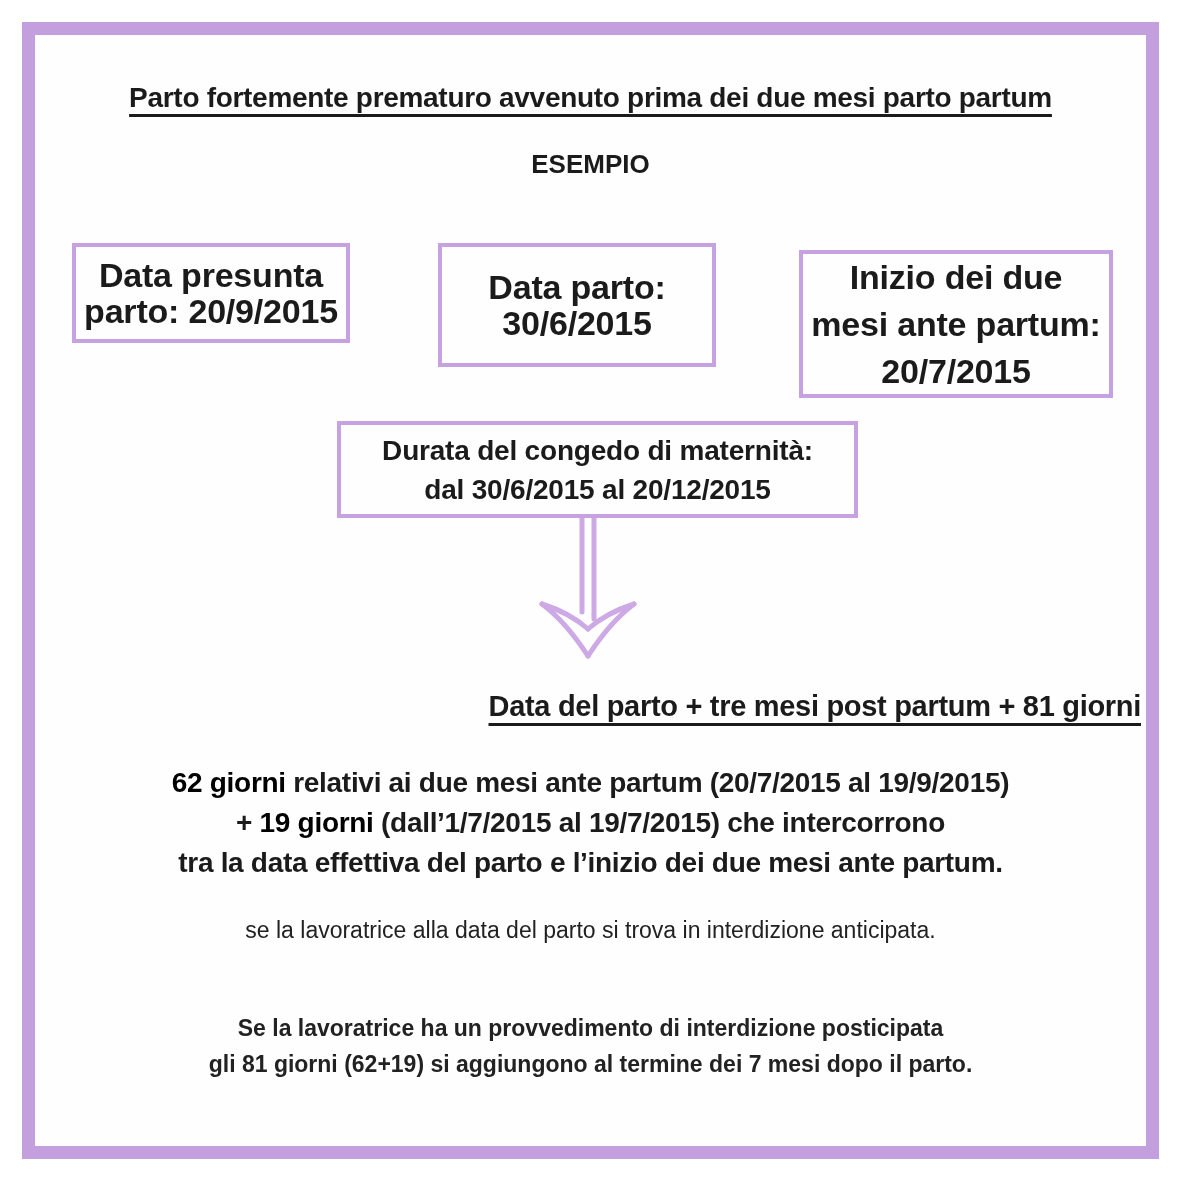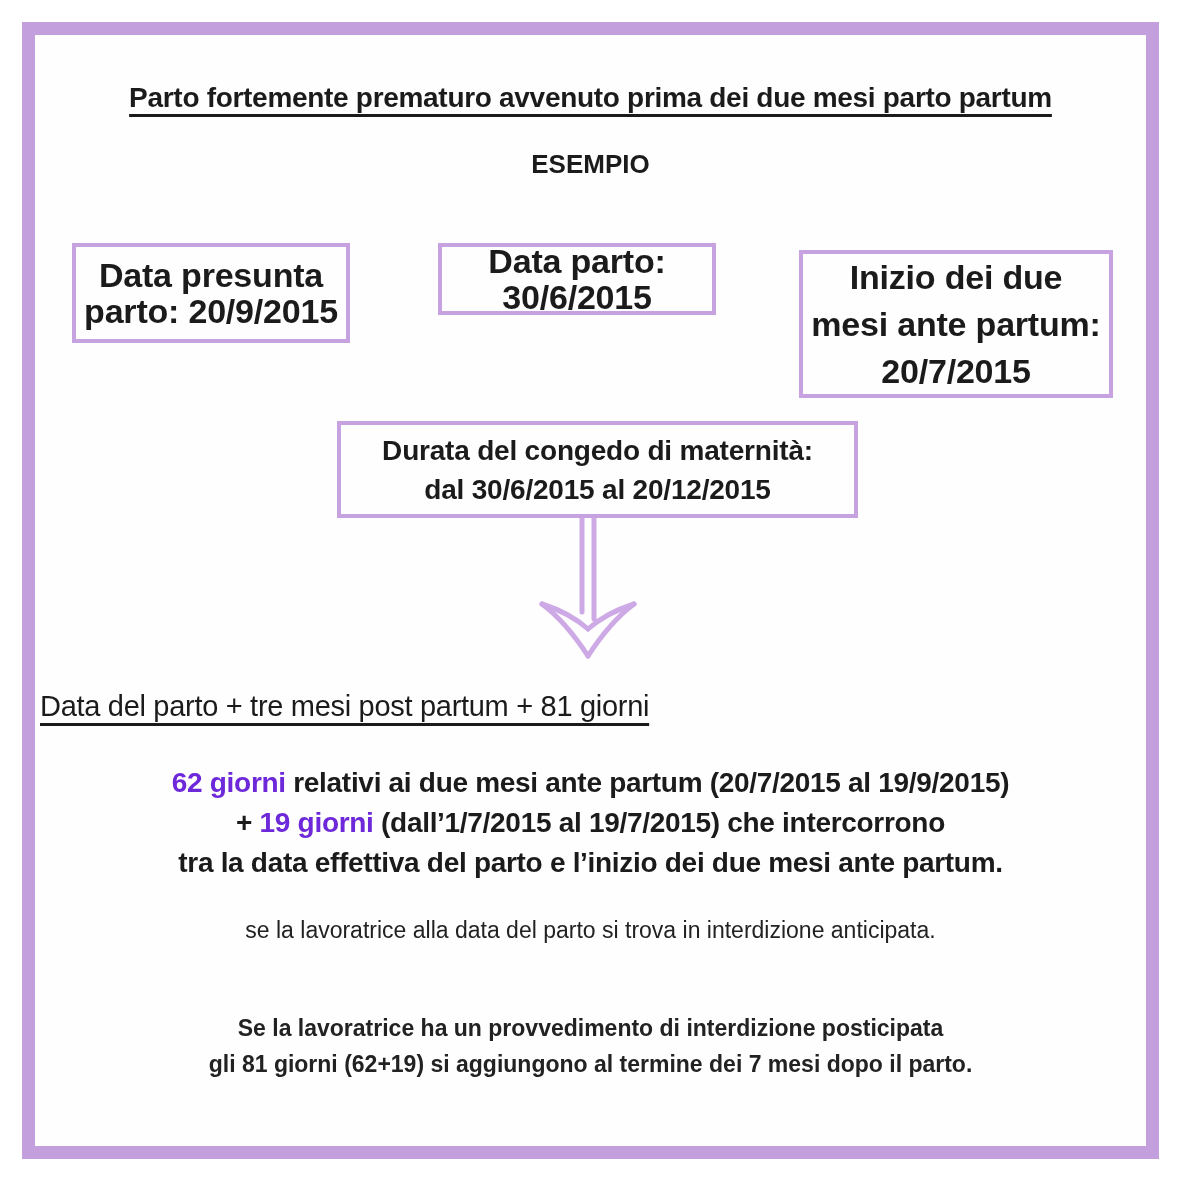--- a/index.html
+++ b/index.html
@@ -47,49 +47,49 @@
     flex-direction: column;
     align-items: center;
     justify-content: center;
     text-align: center;
     font-weight: bold;
     font-size: 34px;
     line-height: 36px;
     letter-spacing: -0.2px;
   }
   .box-1 { left: 72px;  top: 243px; width: 278px; height: 100px; }
-  .box-2 { left: 438px; top: 243px; width: 278px; height: 72px; }
+  .box-2 { left: 438px; top: 243px; width: 278px; height: 124px; }
   .box-3 { left: 799px; top: 250px; width: 314px; height: 148px; gap: 11px; }
   .box-duration { left: 337px; top: 421px; width: 521px; height: 97px; font-size: 28px; line-height: 39px; align-items: center; }
   .arrow-wrap {
     position: absolute;
     left: 526px; top: 518px;
     width: 124px; height: 142px;
   }
   .formula-heading {
     position: absolute;
     left: 40px; right: 40px; top: 690px;
-    text-align: left;
+    text-align: right;
     font-size: 29px;
-    font-weight: normal;
+    font-weight: bold;
     letter-spacing: -0.3px;
     text-decoration: underline;
     text-decoration-thickness: 2.5px;
     text-underline-offset: 7px;
   }
   .calc {
     position: absolute;
     left: 30px; right: 30px; top: 763px;
     text-align: center;
     font-size: 28px;
     font-weight: bold;
     line-height: 40px;
     letter-spacing: -0.3px;
   }
-  .hl { color: #6d28d9; }
+  .hl { color: #000000; }
   .note {
     position: absolute;
     left: 60px; right: 60px;
     text-align: center;
     font-size: 23px;
     font-weight: normal;
     line-height: 36px;
     color: #222222;
   }
   .note-1 { top: 912px; }

